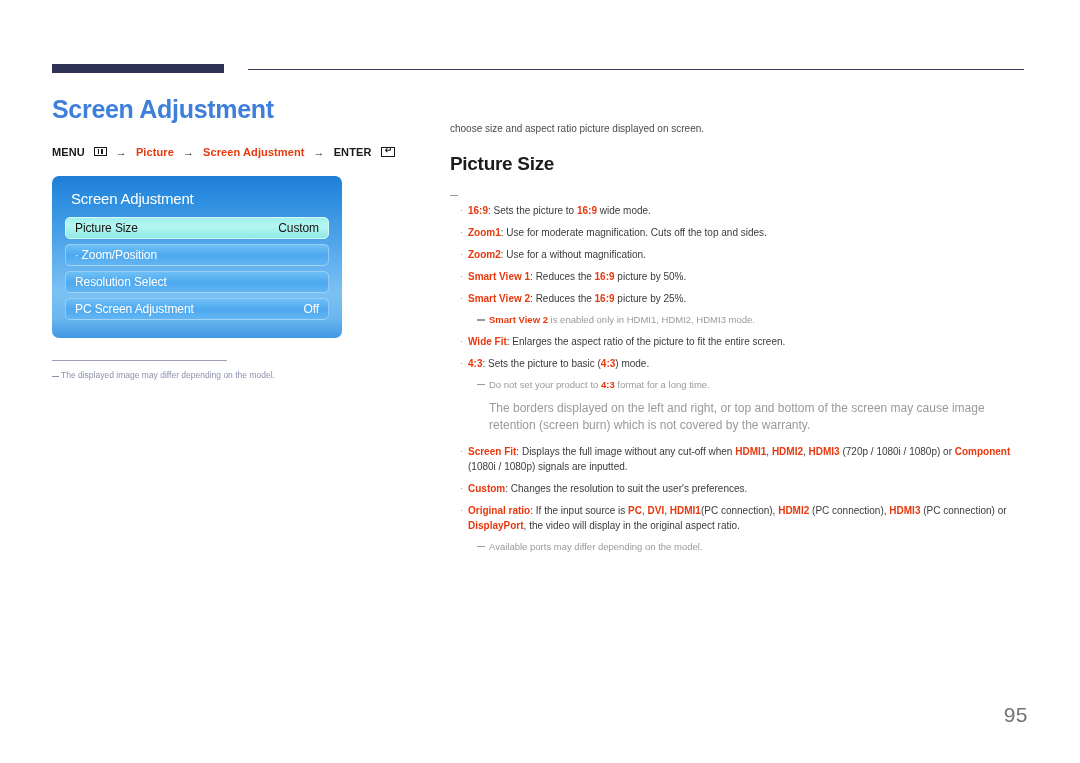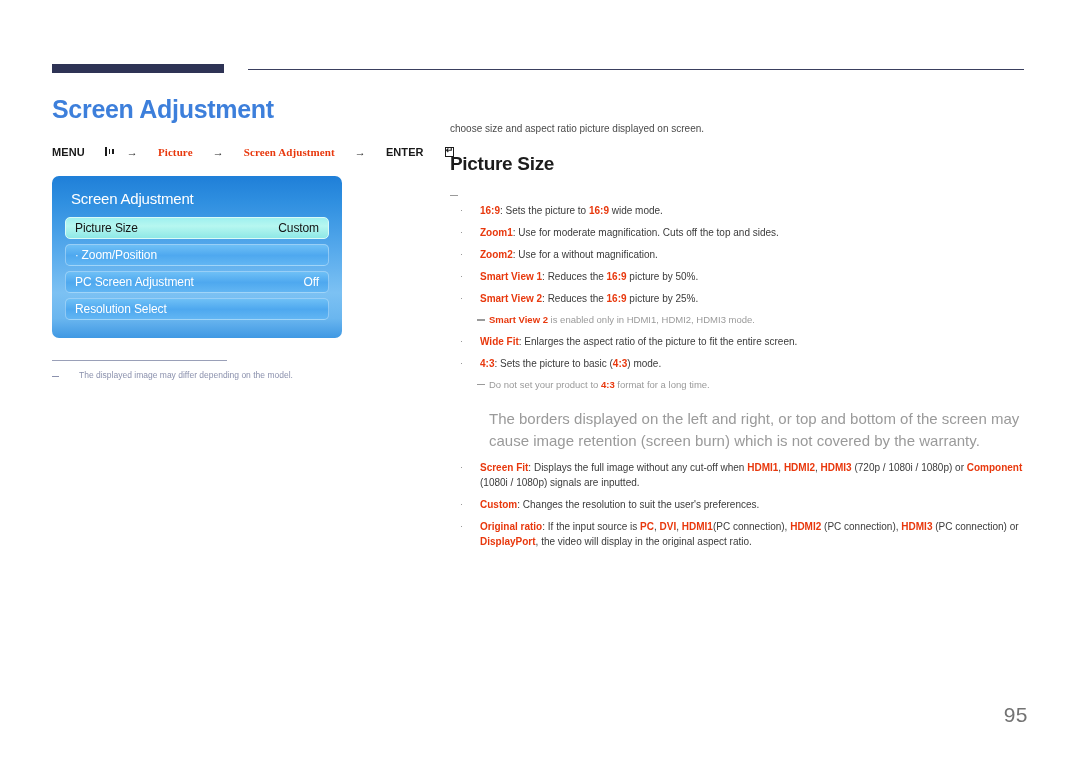--- a/index.html
+++ b/index.html
@@ -57,25 +57,25 @@
   }
 
   
   .breadcrumb {
     font-size: 11px;
     font-weight: bold;
     color: #1a1a1a;
     letter-spacing: 0.1px;
     display: flex;
     align-items: center;
-    gap: 19px;
+    gap: 8px;
     margin-bottom: 18px;
     white-space: nowrap;
   }
-  .bc-red { color: #e8380d; font-weight: bold; font-family: Liberation Serif, serif; }
+  .bc-red { color: #e8380d; font-weight: bold; }
   .bc-arrow { color: #1a1a1a; font-weight: normal; padding: 0 1px; }
   .icon-menu {
     display: inline-block;
     width: 13px;
     height: 9px;
     border: 1.3px solid #1a1a1a;
     box-sizing: border-box;
     position: relative;
     margin-left: 1px;
     vertical-align: -1px;
@@ -161,21 +161,21 @@
   .left-note-rule {
     width: 175px;
     height: 1px;
     background: #9aa0b8;
     margin-bottom: 9px;
   }
   .left-note {
     font-size: 8.5px;
     color: #8b91ad;
     display: flex;
-    gap: 20px;
+    gap: 2px;
     line-height: 1.35;
   }
   .left-note .dash {
     display: inline-block;
     width: 7px;
     height: 1px;
     background: #8b91ad;
     margin-top: 6px;
     flex: none;
   }
@@ -232,42 +232,42 @@
   }
   .bullet .mark {
     flex: none;
     width: 18px;
     color: #8c8c8c;
     font-size: 9px;
     padding-left: 10px;
     box-sizing: border-box;
     line-height: 1.6;
   }
-  .bullet .txt { flex: 1; margin-left: 12px; }
+  .bullet .txt { flex: 1; }
   .rd { color: #e8380d; font-weight: bold; }
   .sub-note {
     font-size: 9.5px;
     color: #9a9a9a;
     line-height: 1.45;
     margin: 0 0 7px 27px;
     display: flex;
   }
   .sub-note .dash {
     display: inline-block;
     width: 8px;
     height: 1.4px;
     background: #9a9a9a;
     margin: 6px 4px 0 0;
     flex: none;
   }
   .cont {
-    font-size: 15px;
+    font-size: 12px;
     color: #9a9a9a;
     line-height: 1.45;
-    margin: 16px 0 4px 39px;
+    margin: 8px 0 4px 39px;
   }
 
   
   .page-num {
     position: absolute;
     right: 52px;
     bottom: 36px;
     font-size: 21px;
     color: #737373;
     letter-spacing: 0.5px;
@@ -304,27 +304,27 @@
       <span>Picture Size</span>
       <span class="r-val">Custom</span>
     </div>
 
     <div class="osd-row">
       <span><span class="dot-prefix">·</span><span>Zoom/Position</span></span>
       <span class="r-val"></span>
     </div>
 
     <div class="osd-row">
+      <span>Resolution Select</span>
+      <span class="r-val"></span>
+    </div>
+
+    <div class="osd-row">
       <span>PC Screen Adjustment</span>
       <span class="r-val">Off</span>
-    </div>
-
-    <div class="osd-row">
-      <span>Resolution Select</span>
-      <span class="r-val"></span>
     </div>
   </div>
 
   <div class="left-note-wrap">
     <div class="left-note-rule"></div>
     <div class="left-note">
       <span class="dash"></span>
       <span>The displayed image may differ depending on the model.</span>
     </div>
   </div>
@@ -392,15 +392,19 @@
   <div class="bullet">
     <span class="mark">·</span>
     <span class="txt"><span class="rd">Custom</span><span>: Changes the resolution to suit the user's preferences.</span></span>
   </div>
 
   <div class="bullet">
     <span class="mark">·</span>
     <span class="txt"><span class="rd">Original ratio</span><span>: If the input source is </span><span class="rd">PC</span>, <span class="rd">DVI</span>, <span class="rd">HDMI1</span><span>(PC connection), </span><span class="rd">HDMI2</span><span> (PC connection), </span><span class="rd">HDMI3</span><span> (PC connection)</span> <span>or </span><span class="rd">DisplayPort</span><span>, the video will display in the original aspect ratio.</span></span>
   </div>
 
+  <div class="sub-note">
+    <span class="dash"></span>
+    <span>Available ports may differ depending on the model.</span>
+  </div>
 </div>
 
 <div class="page-num">95</div>
 
 </body></html>

